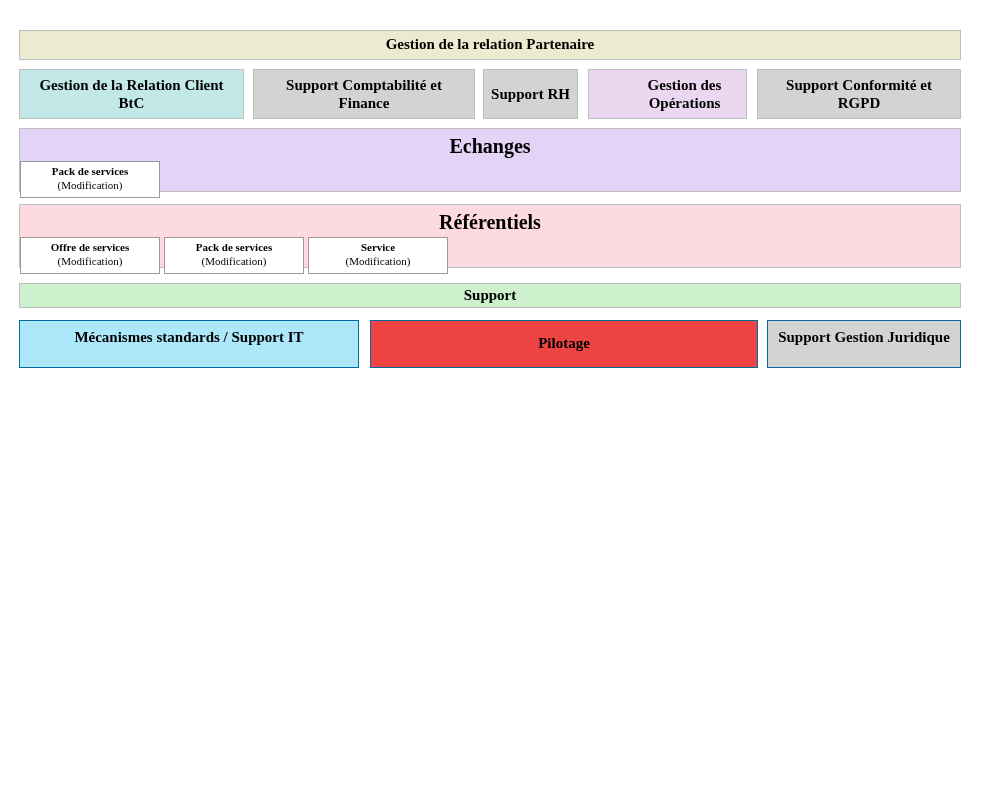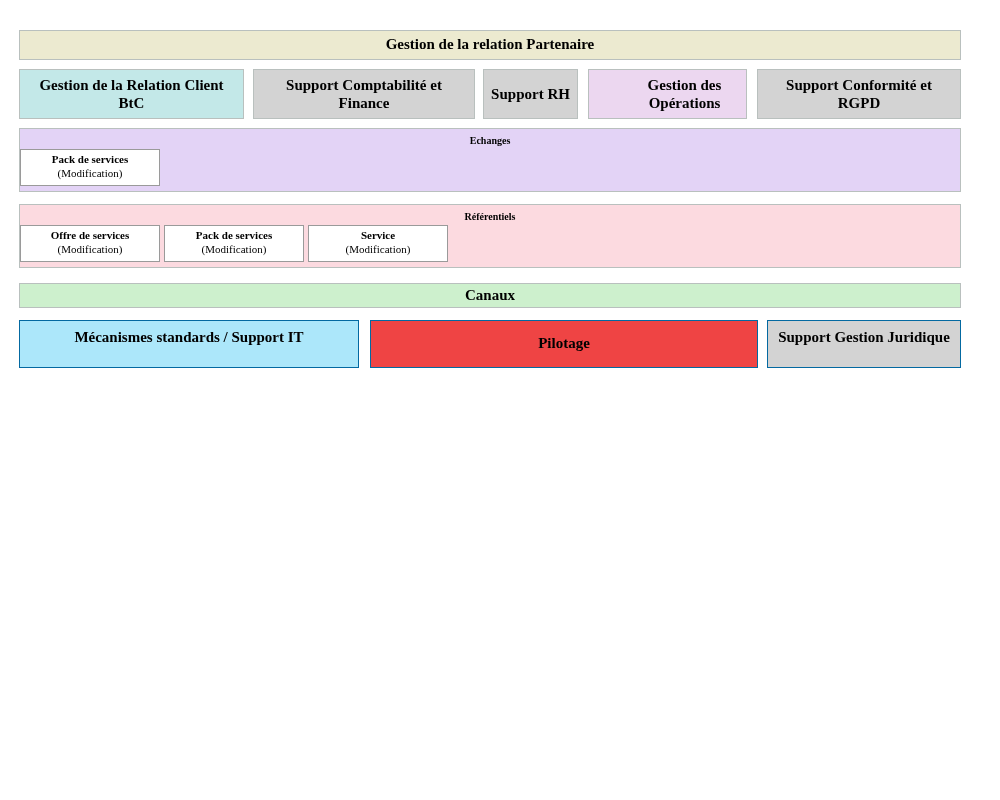--- a/index.html
+++ b/index.html
@@ -78,21 +78,21 @@
   
   #row-referentiels {
     left: 19px;
     top: 204px;
     width: 942px;
     height: 64px;
     background: #fcdae0;
   }
   .band-heading {
     margin-top: 6px;
-    font-size: 10px;
+    font-size: 20px;
     font-weight: bold;
   }
   .sub-row {
     display: flex;
     justify-content: flex-start;
     gap: 4px;
     margin-top: 3px;
   }
   .sub-box {
     box-sizing: border-box;
@@ -205,21 +205,21 @@
           <span class="sb-sub">(Modification)</span>
         </div>
         <div class="sub-box">
           <span class="sb-title">Service</span>
           <span class="sb-sub">(Modification)</span>
         </div>
       </div>
   </div>
 
   <div class="band band-title" id="row-canaux">
-    <span>Canaux</span>
+    <span>Support</span>
   </div>
 
   <div id="row-support">
       <div class="support-card align-mid" style="left: 19px; width: 340px; background: rgb(172, 231, 250);">
         <span>Mécanismes standards / Support IT</span>
       </div>
       <div class="support-card align-top" style="left: 370px; width: 388px; background: #ef4444;">
         <span>Pilotage</span>
       </div>
       <div class="support-card align-mid" style="left: 767px; width: 194px; background: rgb(211, 211, 211);">

